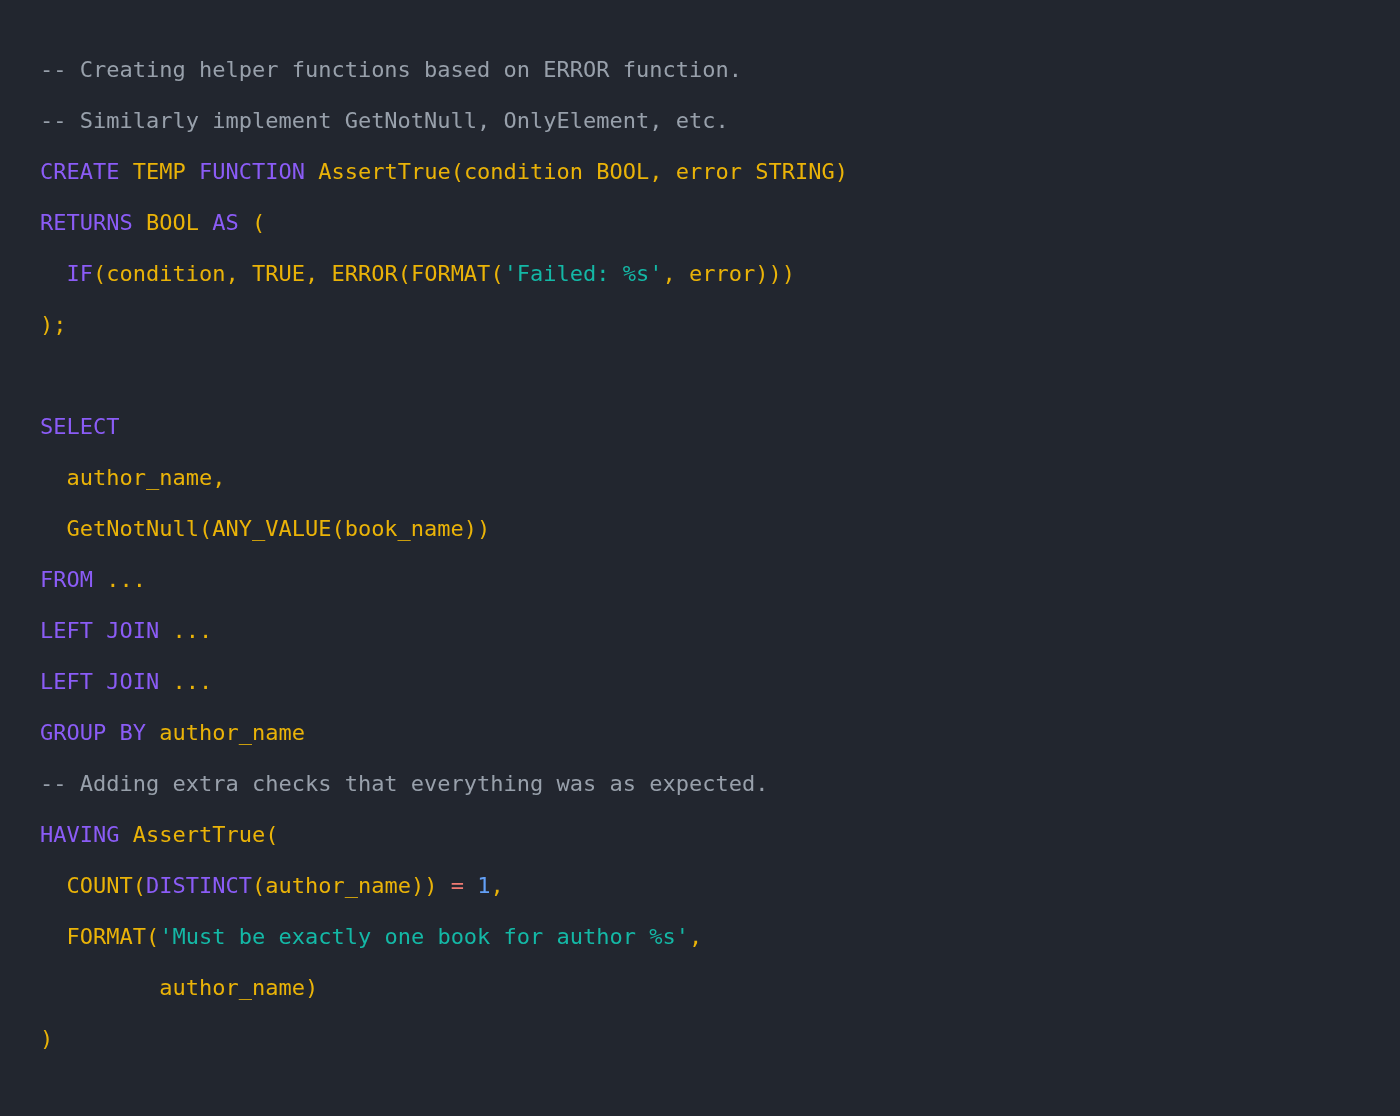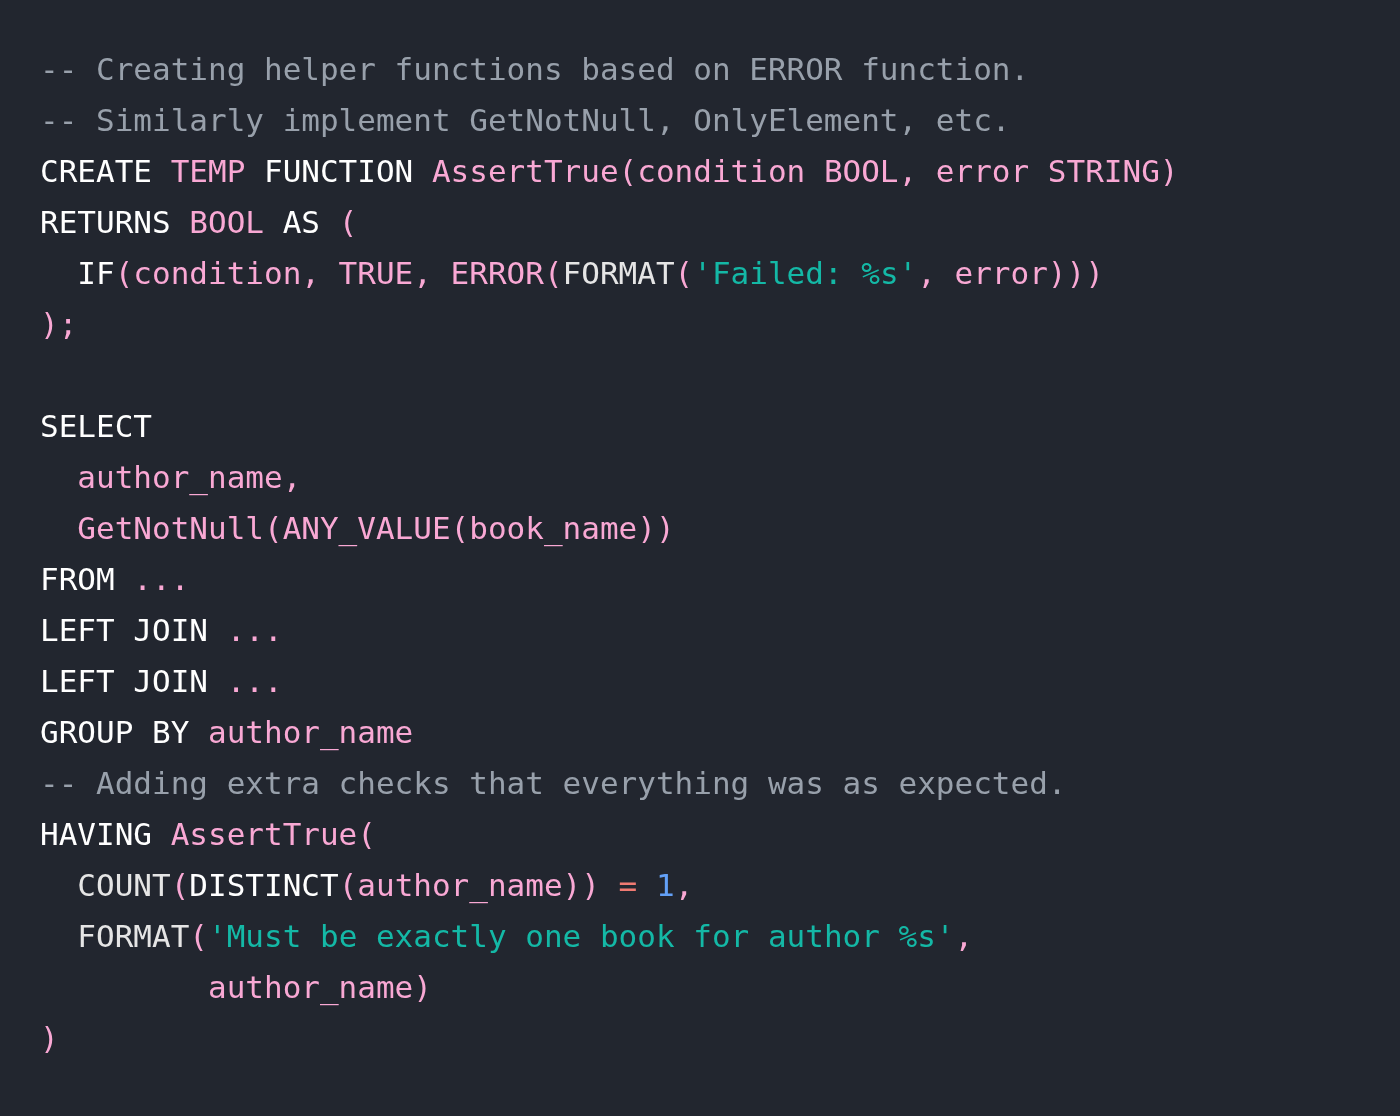--- a/index.html
+++ b/index.html
@@ -20,36 +20,36 @@
     width: 1400px;
     height: 1116px;
     background: #22262f;
     box-sizing: border-box;
     padding: 44px 0 0 40px;
   }
   .code-line {
     display: block;
     height: 51px;
     line-height: 51px;
-    font-size: 31px;
+    font-size: 22px;
     letter-spacing: 0.0px;
     white-space: pre;
     font-family: "DejaVu Sans Mono", monospace;
     color: #c3cbd4;
   }
   .code-line.blank {
     height: 51px;
   }
   .tok { white-space: pre; }
-  .kw   { color: #ffffff; }
-  .fn   { color: #e5e5e5; }
+  .kw   { color: #8b5cf6; }
+  .fn   { color: #eab308; }
   .str  { color: #14b8a6; }
   .num  { color: #63a0f7; }
   .op   { color: #f07a72; }
   .cmt  { color: #98a0ab; }
-  .id   { color: #f9a8d4; margin-top: 48px; }
+  .id   { color: #eab308; margin-top: 48px; }
 </style>
 </head>
 <body>
 
 <div id="code-block">
   <pre id="code-lines" style="margin:0;"><span class="code-line"><span class="tok cmt">-- Creating helper functions based on ERROR function.</span></span><span class="code-line"><span class="tok cmt">-- Similarly implement GetNotNull, OnlyElement, etc.</span></span><span class="code-line"><span class="tok kw">CREATE</span><span class="tok id"> TEMP </span><span class="tok kw">FUNCTION</span><span class="tok id"> AssertTrue(condition BOOL, error STRING)</span></span><span class="code-line"><span class="tok kw">RETURNS</span><span class="tok id"> BOOL </span><span class="tok kw">AS</span><span class="tok id"> (</span></span><span class="code-line"><span class="tok id">  </span><span class="tok kw">IF</span><span class="tok id">(condition, TRUE, ERROR(</span><span class="tok fn">FORMAT</span><span class="tok id">(</span><span class="tok str">'Failed: %s'</span><span class="tok id">, error)))</span></span><span class="code-line"><span class="tok id">);</span></span><span class="code-line blank">&nbsp;</span><span class="code-line"><span class="tok kw">SELECT</span></span><span class="code-line"><span class="tok id">  author_name,</span></span><span class="code-line"><span class="tok id">  GetNotNull(ANY_VALUE(book_name))</span></span><span class="code-line"><span class="tok kw">FROM</span><span class="tok id"> ...</span></span><span class="code-line"><span class="tok kw">LEFT JOIN</span><span class="tok id"> ...</span></span><span class="code-line"><span class="tok kw">LEFT JOIN</span><span class="tok id"> ...</span></span><span class="code-line"><span class="tok kw">GROUP BY</span><span class="tok id"> author_name</span></span><span class="code-line"><span class="tok cmt">-- Adding extra checks that everything was as expected.</span></span><span class="code-line"><span class="tok kw">HAVING</span><span class="tok id"> AssertTrue(</span></span><span class="code-line"><span class="tok id">  </span><span class="tok fn">COUNT</span><span class="tok id">(</span><span class="tok kw">DISTINCT</span><span class="tok id">(author_name)) </span><span class="tok op">=</span><span class="tok id"> </span><span class="tok num">1</span><span class="tok id">,</span></span><span class="code-line"><span class="tok id">  </span><span class="tok fn">FORMAT</span><span class="tok id">(</span><span class="tok str">'Must be exactly one book for author %s'</span><span class="tok id">,</span></span><span class="code-line"><span class="tok id">         author_name)</span></span><span class="code-line"><span class="tok id">)</span></span></pre>
 </div>
 
 </body></html>

